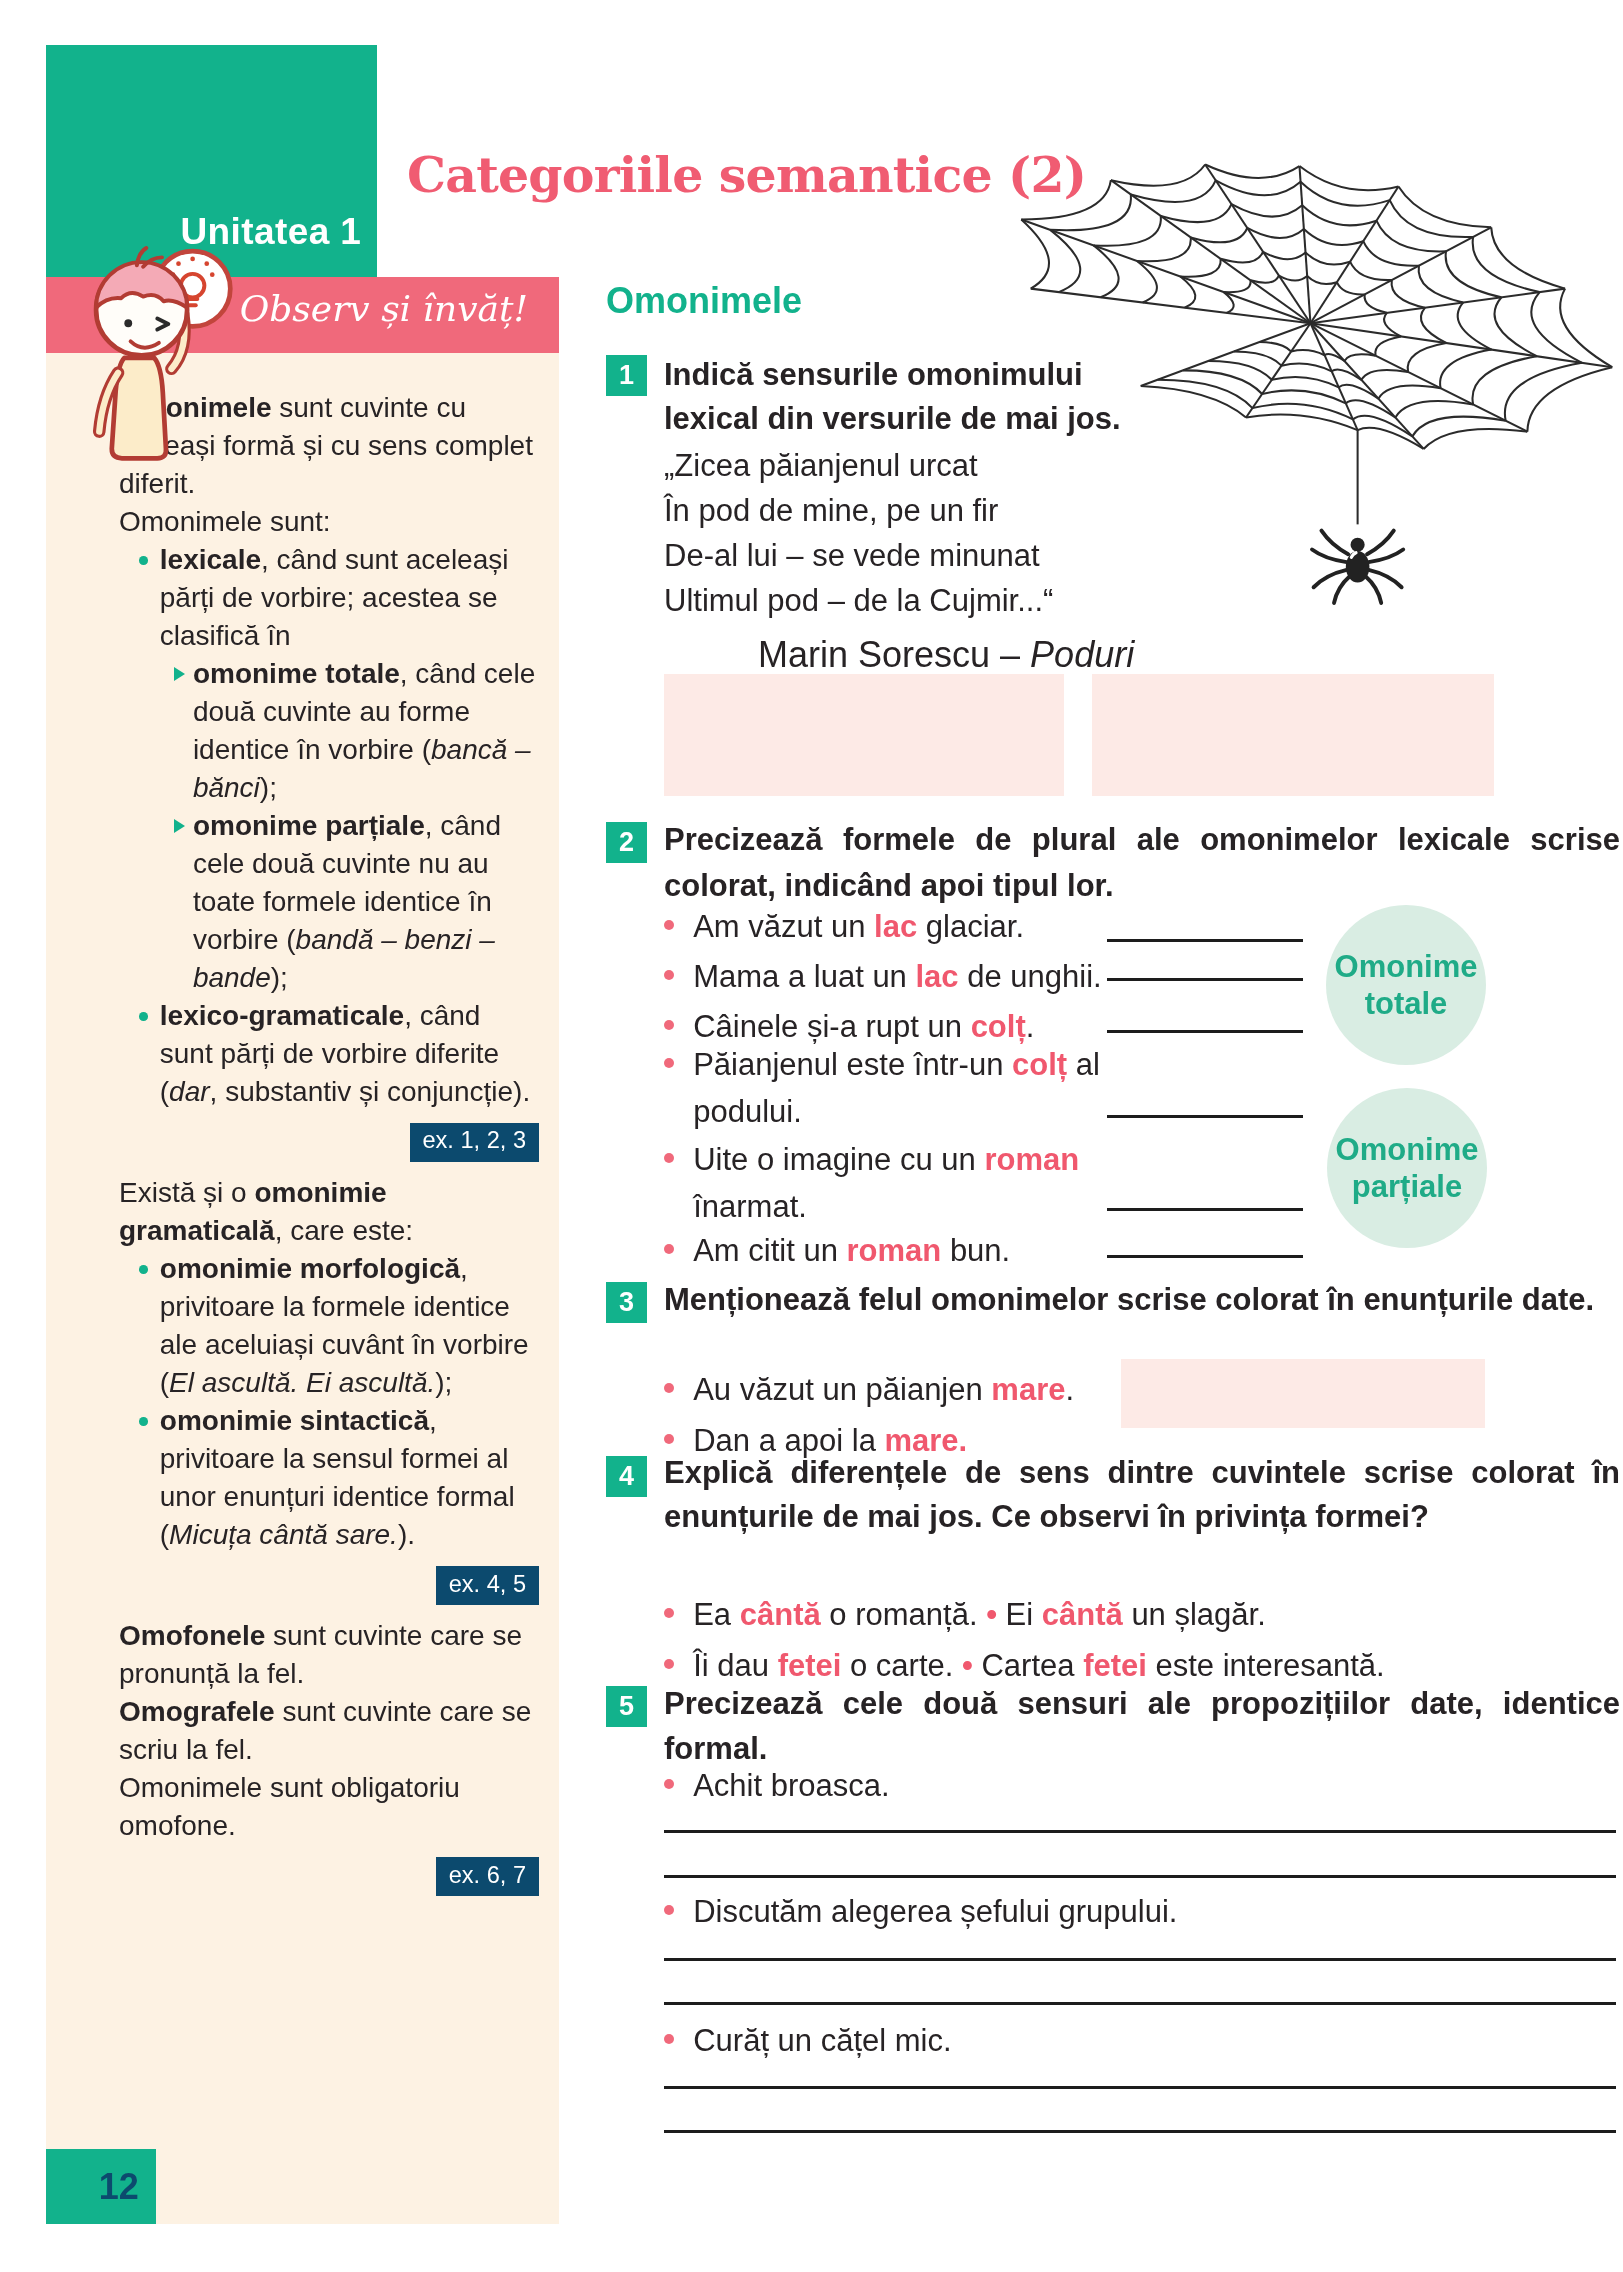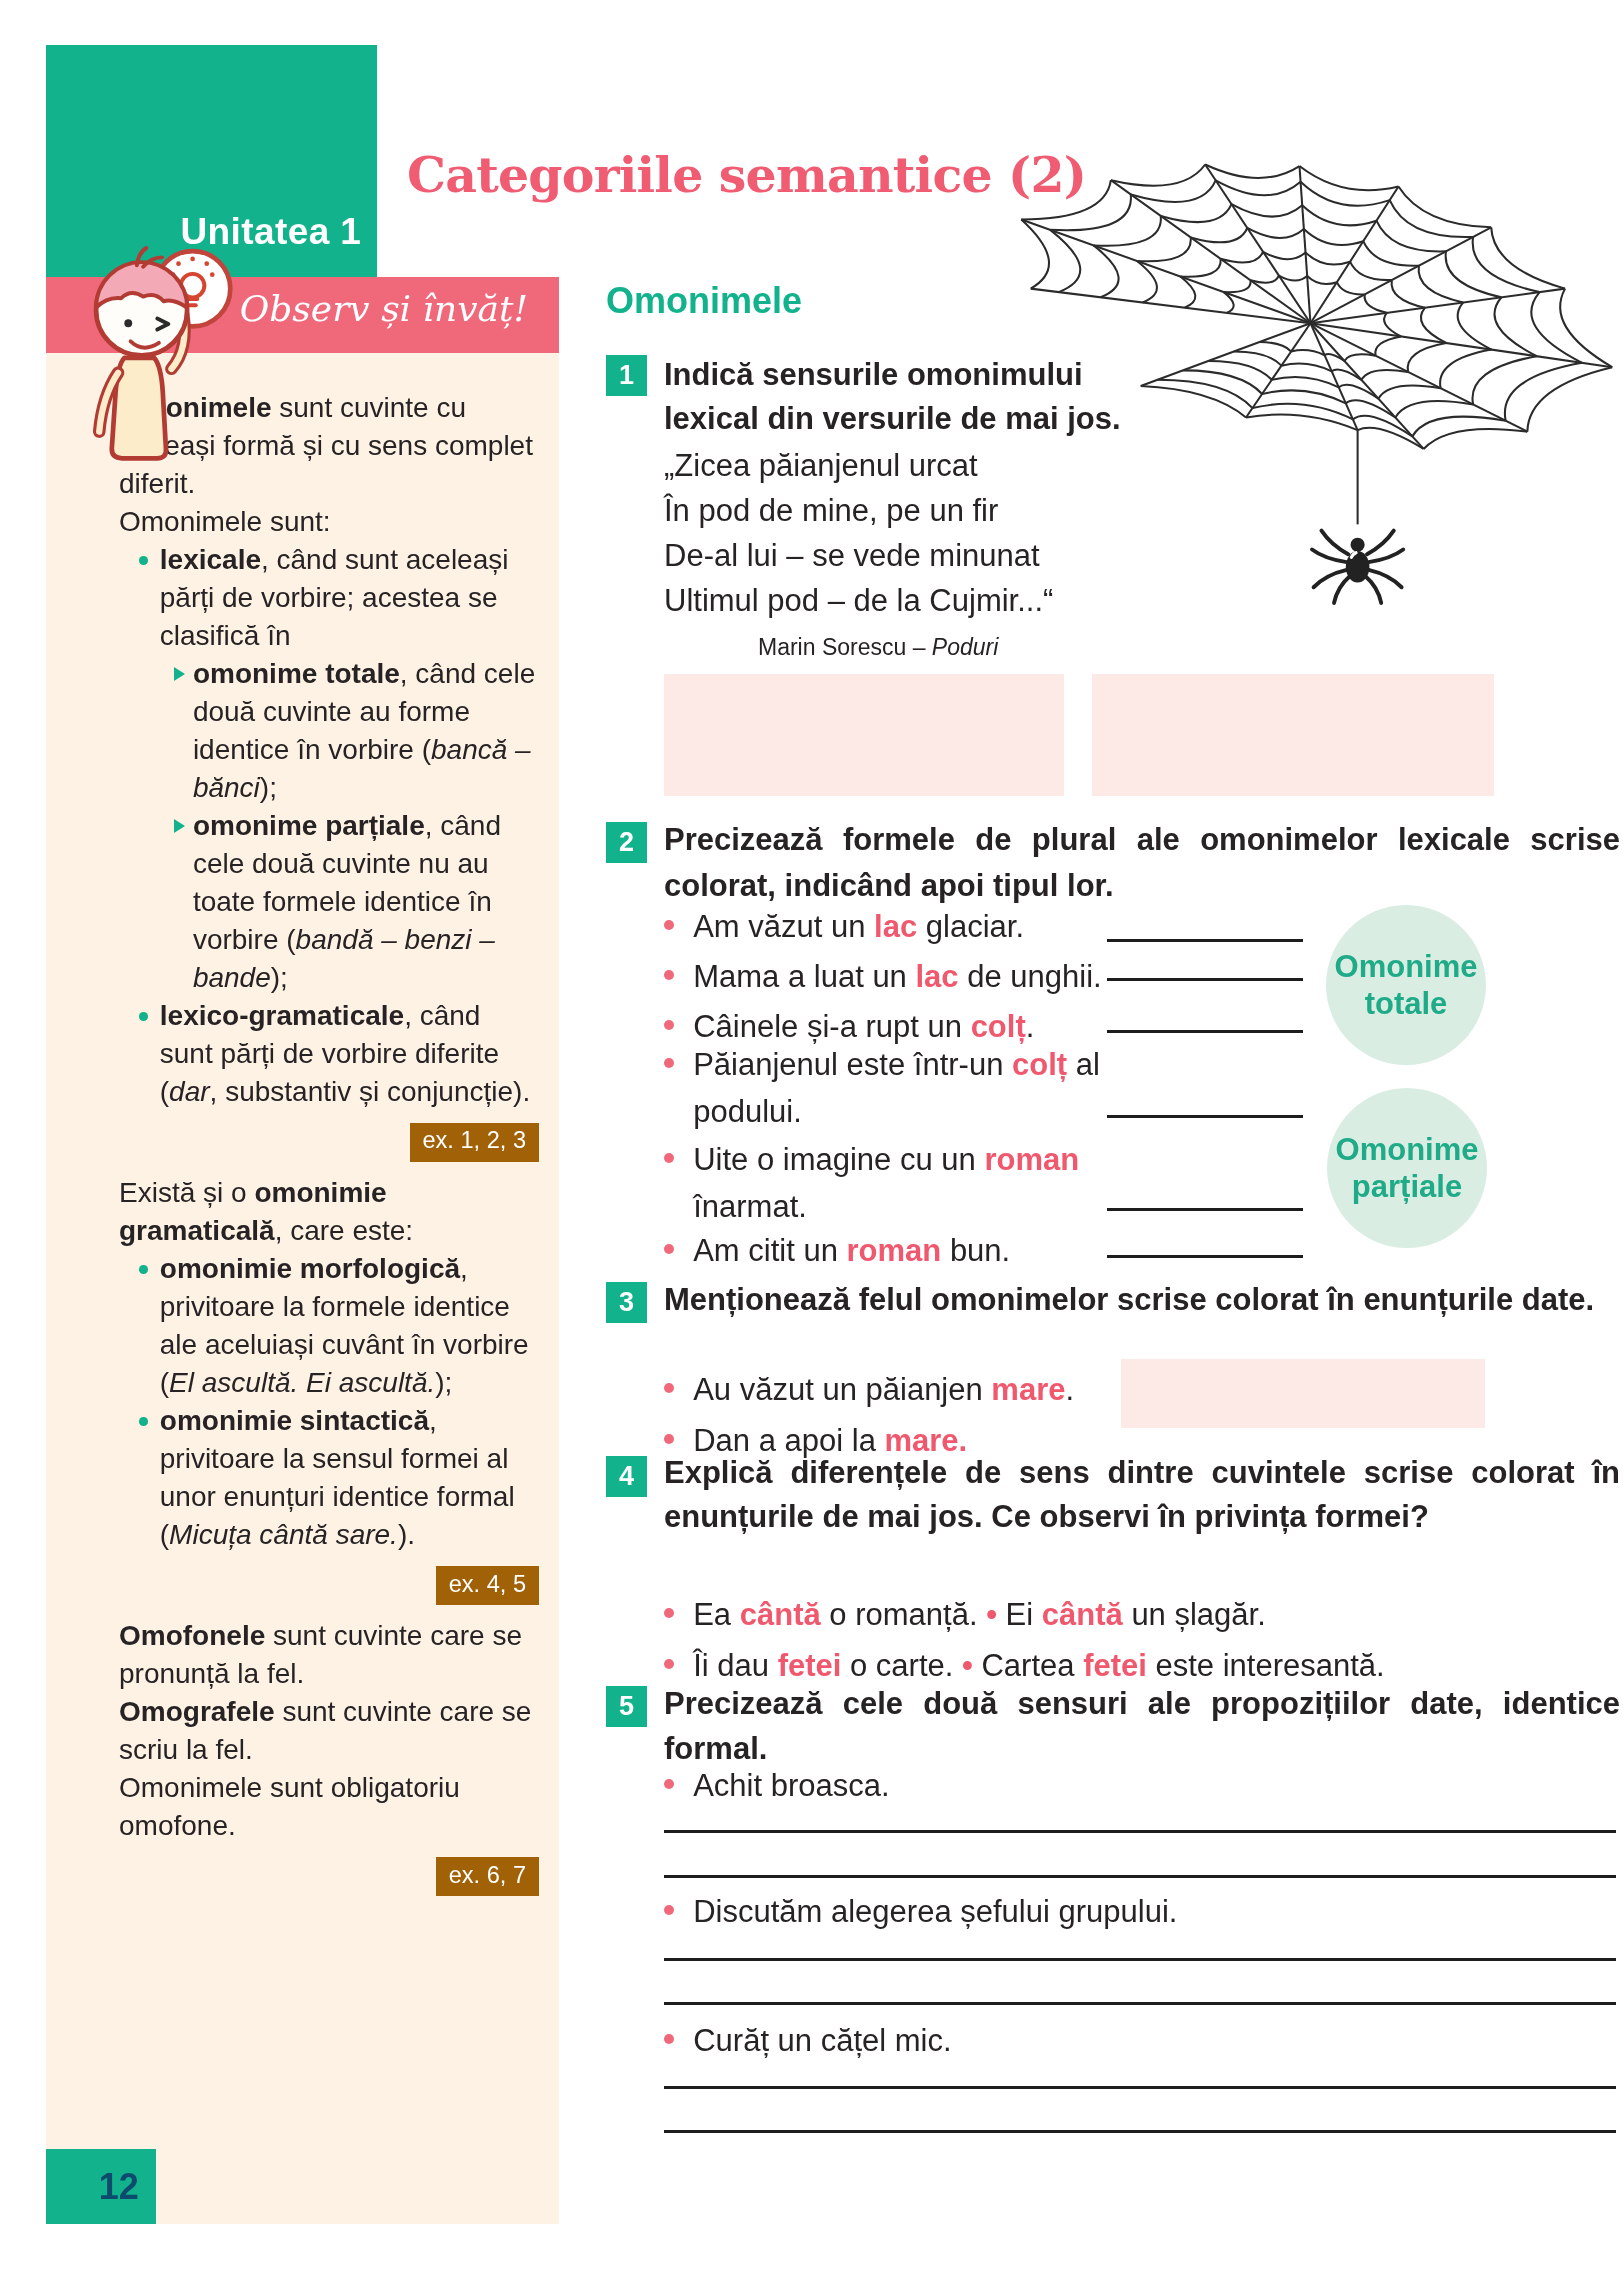--- a/index.html
+++ b/index.html
@@ -34,35 +34,35 @@
     left:46px;top:353px;width:513px;height:1871px;background:#fdf2e3;z-index:1;
     box-sizing:border-box;padding:36px 20.4px 0 73px;
     font-size:28px;line-height:38px;
   }
   .sb-p{margin:0}
   .sb-li{display:flex;margin-left:20.4px}
   .sb-dot{width:8.6px;height:8.6px;border-radius:50%;background:#12b28c;margin:15px 11.8px 0 0;flex:none}
   .sb-sub{display:flex;margin-left:55px}
   .sb-tri{width:0;height:0;border-left:11px solid #12b28c;border-top:7px solid transparent;border-bottom:7px solid transparent;margin:11.8px 7.9px 0 0;flex:none}
   .sb-badge-wrap{text-align:right;margin:9.4px 0 12.6px}
-  .sb-badge{display:inline-block;background:#a16207;color:#fff;font-size:23.6px;line-height:1;padding:6.3px 12.6px 8.6px}
+  .sb-badge{display:inline-block;background:#0c4a6e;color:#fff;font-size:23.6px;line-height:1;padding:6.3px 12.6px 8.6px}
 
   #page-num-box{left:46px;top:2149px;width:110px;height:75px;background:#12b28c;z-index:3}
   #page-num-box .pn{position:absolute;right:17.3px;top:17.3px;color:#0c4a6e;font-size:36px;font-weight:700}
 
   
   #main-heading{left:606px;top:280px;font-size:36px;font-weight:700;color:#12b28c}
   .num-badge{
     width:41px;height:41px;background:#12b28c;color:#fff;font-size:27px;font-weight:700;
     display:flex;align-items:center;justify-content:center;z-index:2;
   }
   .ex-head{font-size:31px;font-weight:700;line-height:44px;z-index:1}
   .ex-head.justify{text-align:justify}
   .poem{font-size:31px;line-height:45px}
-  .poem-src{font-size:23px;margin-top:11px;padding-left:94px}
+  .poem-src{font-size:36px;margin-top:11px;padding-left:94px}
   .pink-box{background:#fdeae6;z-index:0}
   .bullet-row{display:flex;font-size:31px;line-height:47px;z-index:1}
   .bullet-row .dot{width:10.2px;height:10.2px;border-radius:50%;background:#f0697b;margin:17.3px 19px 0 0;flex:none}
   .answer-line{border-top:3.1px solid #1d1d1d;height:0;z-index:1}
   .circle{
     width:160px;height:160px;border-radius:50%;background:#d9ede3;z-index:0;
     display:flex;align-items:center;justify-content:center;text-align:center;
     color:#1fab87;font-size:31px;font-weight:700;line-height:37px;
   }
   svg{display:block}

